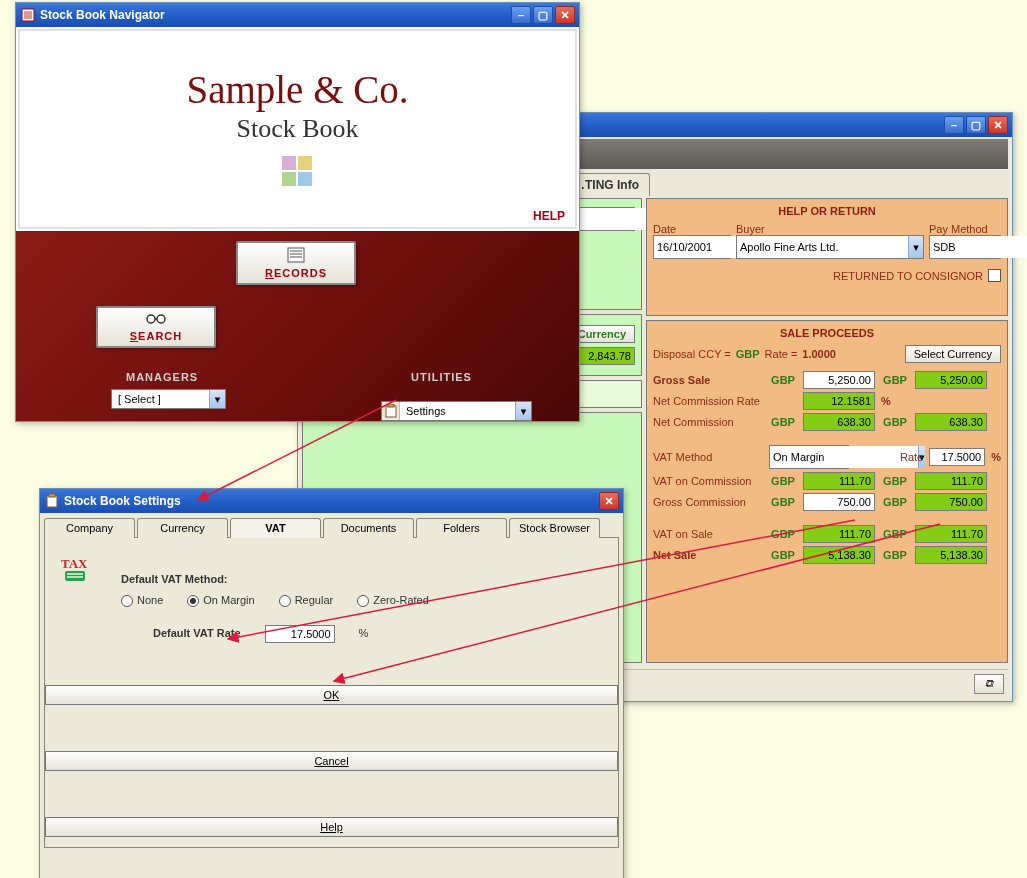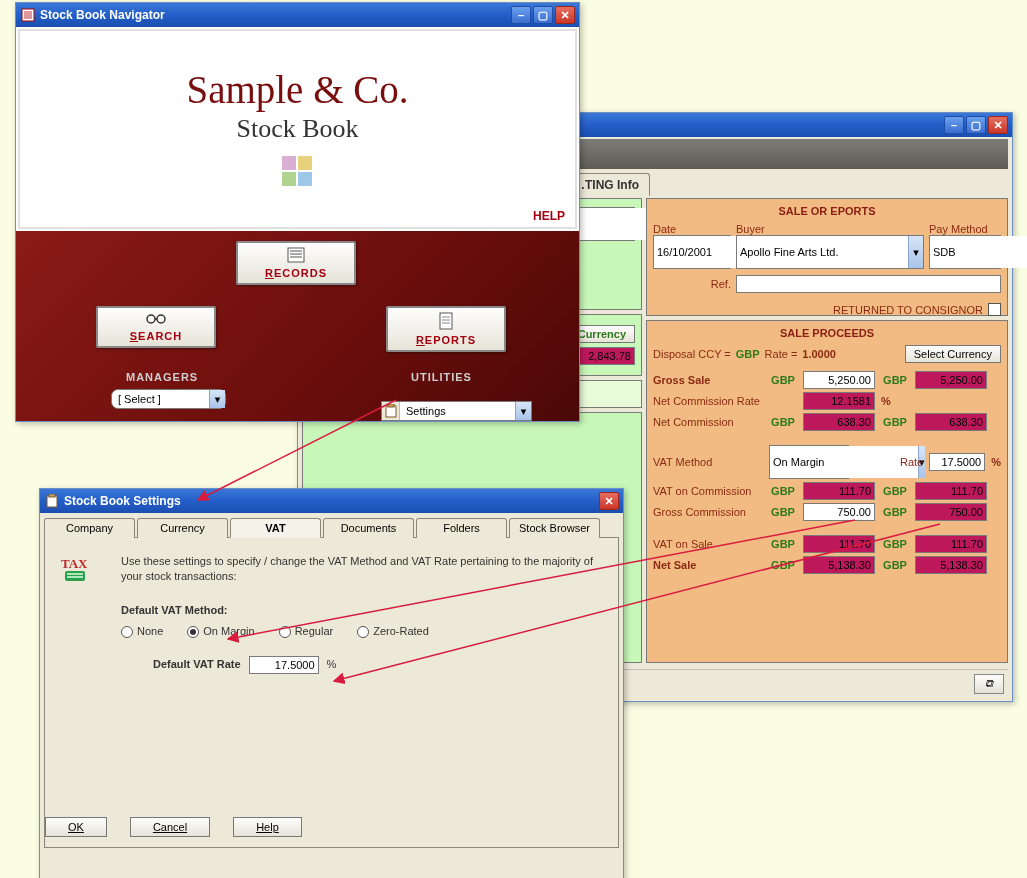--- a/index.html
+++ b/index.html
@@ -125,22 +125,22 @@
   .panel-verylight { background:#e8fbd9; height: 28px; }
   .panel-title { text-align:center; font-weight:bold; color:#8a1e14; margin-bottom: 6px; }
   .field-row { display:flex; align-items:center; gap:5px; margin: 2px 0; }
   .field-row.right { justify-content: flex-end; }
   .lbl { color:#8a2b14; font-size:11px; white-space:nowrap;}
   .lbl.bold { font-weight:bold; }
   .gbp { color:#2c7a1e; font-weight:bold; }
   .txtinput {
     background:#fff; border:1px solid #7a7a7a; height:18px; padding: 1px 3px; font-family:inherit; font-size:11px;
   }
-  .txtinput.read { background:#be185d; }
-  .combo { display:flex; height:34px; border:1px solid #7a7a7a; background:#fff; cursor:pointer;}
+  .txtinput.read { background:#84cc16; }
+  .combo { display:flex; height:24px; border:1px solid #7a7a7a; background:#fff; cursor:pointer;}
   .combo input { border:none; flex:1; padding:1px 3px; font-family:inherit; font-size:11px; }
   .combo .arrow { width:15px; background:linear-gradient(#d7e5f7,#a8c4ea); border-left:1px solid #8aa6cc; display:flex; align-items:center; justify-content:center;}
   .btn3d {
     background: linear-gradient(#fefefe,#e6e3d7);
     border: 1px solid #777;
     padding: 2px 8px;
     cursor:pointer;
     font-size:11px;
   }
   .proceeds-row { display:flex; align-items:center; gap:6px; margin:3px 0; }
@@ -187,21 +187,21 @@
     width:34px; height:30px;
     display:flex; align-items:center; justify-content:center;
   }
   .settings-text { margin-left: 56px; color: #333; line-height: 1.4; }
   .settings-sub { margin-top: 18px; }
   .settings-sub .lblhead { font-weight:bold; margin-bottom:6px; display:block;}
   .radio-row { display:flex; gap:24px; margin: 6px 0 16px 0;}
   .radio { display:flex; align-items:center; gap:4px; cursor:pointer;}
   .radio .dot { width:12px; height:12px; border:1px solid #555; border-radius:50%; display:flex; align-items:center; justify-content:center; background:#fff;}
   .radio.checked .dot::after { content:""; width:6px; height:6px; background:#333; border-radius:50%; display:block;}
-  .settings-buttons { position:absolute; bottom:10px; left:0; right:0; display:flex; justify-content:flex-start; gap: 23px;}
+  .settings-buttons { position:absolute; bottom:10px; left:0; right:0; display:flex; justify-content:center; gap: 46px; flex-direction: column;}
   .settings-buttons button { padding: 3px 22px; }
 
   
   svg.arrow-layer { position:absolute; left:0; top:0; pointer-events:none; z-index:5; }
   .chk { width:13px;height:13px;border:1px solid #555;background:#fff;display:inline-block;}
 </style>
 </head>
 <body>
 
 <div class="window" id="sale-window">
@@ -246,21 +246,21 @@
           </div>
         </div>
         <div class="panel panel-verylight" style="text-align:center;display:flex;align-items:center;justify-content:center;">
           <span style="color:#2c7a1e;font-weight:bold;">ACQUISITION COSTS (post-sale)</span>
         </div>
         <div class="panel panel-green" style="flex:1;"></div>
       </div>
 
       <div class="sale-right">
         <div class="panel panel-orange" style="height:118px;">
-          <div class="panel-title">SALE OR EPORTS</div>
+          <div class="panel-title">HELP OR RETURN</div>
           <div class="field-row">
             <div style="width:78px;">
               <span class="lbl">Date</span><br>
               <div class="combo" style="width:78px;">
                   <input readonly="" value="16/10/2001" style="">
                   <span class="arrow">▾</span>
                 </div>
             </div>
             <div style="flex:1;">
               <span class="lbl">Buyer</span><br>
@@ -269,24 +269,20 @@
                   <span class="arrow">▾</span>
                 </div>
             </div>
             <div style="width:72px;">
               <span class="lbl">Pay Method</span><br>
               <div class="combo" style="width:72px;">
                   <input readonly="" value="SDB" style="">
                 </div>
             </div>
           </div>
-          <div class="field-row" style="margin-top:6px;">
-            <span style="width:78px;text-align:right;" class="lbl">Ref.</span>
-            <input class="txtinput" style="flex: 1 1 0%;" value="">
-          </div>
           <div class="field-row right" style="margin-top:10px;">
             <span class="lbl">RETURNED TO CONSIGNOR</span>
             <span class="chk"></span>
           </div>
         </div>
         <div class="panel panel-orange" style="flex:1;">
           <div class="panel-title">SALE PROCEEDS</div>
           <div class="field-row" style="margin-bottom:8px;">
             <span class="lbl">Disposal CCY  =</span>
             <span class="gbp">GBP</span>
@@ -417,33 +413,22 @@
       <div class="nav-btn" style="left:80px; top:75px; width:120px;">
         <span class="btn-icon">
           <svg width="20" height="14" viewBox="0 0 20 14">
               <circle cx="5" cy="7" r="4" fill="none" stroke="#333" stroke-width="1.5"></circle>
               <circle cx="15" cy="7" r="4" fill="none" stroke="#333" stroke-width="1.5"></circle>
               <line x1="9" y1="7" x2="11" y2="7" stroke="#333" stroke-width="1.5"></line>
             </svg>
         </span>
         <span class="btn-label"><span style="text-decoration:underline">S</span>EARCH</span>
       </div>
-      <div class="nav-btn" style="left:370px; top:75px; width:120px;">
-        <span class="btn-icon">
-          <svg width="16" height="18" viewBox="0 0 16 18">
-              <rect x="2" y="1" width="12" height="16" fill="#fff" stroke="#555"></rect>
-              <line x1="4" y1="5" x2="12" y2="5" stroke="#888"></line>
-              <line x1="4" y1="8" x2="12" y2="8" stroke="#888"></line>
-              <line x1="4" y1="11" x2="12" y2="11" stroke="#888"></line>
-            </svg>
-        </span>
-        <span class="btn-label"><span style="text-decoration:underline">R</span>EPORTS</span>
-      </div>
       <div class="nav-dropdown-label" style="left:110px; top:140px;">MANAGERS</div>
-      <div class="nav-select" style="left:95px; top:158px; width:115px;border-radius:7px;">
+      <div class="nav-select" style="left:95px; top:158px; width:115px;">
         <span class="sel-text">[  Select  ]</span>
         <span class="sel-arrow">▾</span>
       </div>
       <div class="nav-dropdown-label" style="left:395px; top:140px;">UTILITIES</div>
       <div class="nav-select" style="left:365px; top:170px; width:151px;">
         <span class="sel-icon">
           <svg width="12" height="14" viewBox="0 0 12 14">
               <rect x="1" y="2" width="10" height="11" fill="#fff" stroke="#7a5b2e"></rect>
               <rect x="3" y="0" width="6" height="3" fill="#c9a659" stroke="#7a5b2e"></rect>
             </svg>
@@ -480,42 +465,41 @@
     <div class="tab-content">
       <div class="tax-icon">
         <svg width="34" height="28" viewBox="0 0 34 28">
           <text x="0" y="13" font-family="Arial Black" font-size="13" fill="#c02a2a" font-weight="900">TAX</text>
           <rect x="4" y="16" width="20" height="10" fill="#2aa04a" rx="2"></rect>
           <rect x="6" y="18" width="16" height="2" fill="#aee7bd"></rect>
           <rect x="6" y="21" width="16" height="2" fill="#aee7bd"></rect>
         </svg>
       </div>
       <div class="settings-text">
-        <span>Use these settings to specify / change the VAT Method and VAT Rate pertaining to the majority of your stock transactions:</span>
         <div class="settings-sub">
           <span class="lblhead">Default VAT Method:</span>
           <div class="radio-row" id="radio-row">
               <div class="radio">
                 <span class="dot"></span>
                 <span>None</span>
               </div>
               <div class="radio checked">
                 <span class="dot"></span>
                 <span>On Margin</span>
               </div>
               <div class="radio">
                 <span class="dot"></span>
                 <span>Regular</span>
               </div>
               <div class="radio">
                 <span class="dot"></span>
                 <span>Zero-Rated</span>
               </div>
             </div>
-          <div style="display:flex;align-items:center;gap:8px;padding-left:32px;">
+          <div style="display:flex;align-items:center;gap:24px;padding-left:32px;">
             <span style="font-weight:bold">Default VAT Rate</span>
             <input class="txtinput" style="width: 70px; text-align: right;" value="17.5000">
             <span>%</span>
           </div>
         </div>
       </div>
       <div class="settings-buttons">
         <button class="btn3d"><span style="text-decoration:underline">OK</span></button>
         <button class="btn3d"><span style="text-decoration:underline">Cancel</span></button>
         <button class="btn3d"><span style="text-decoration:underline">Help</span></button>

